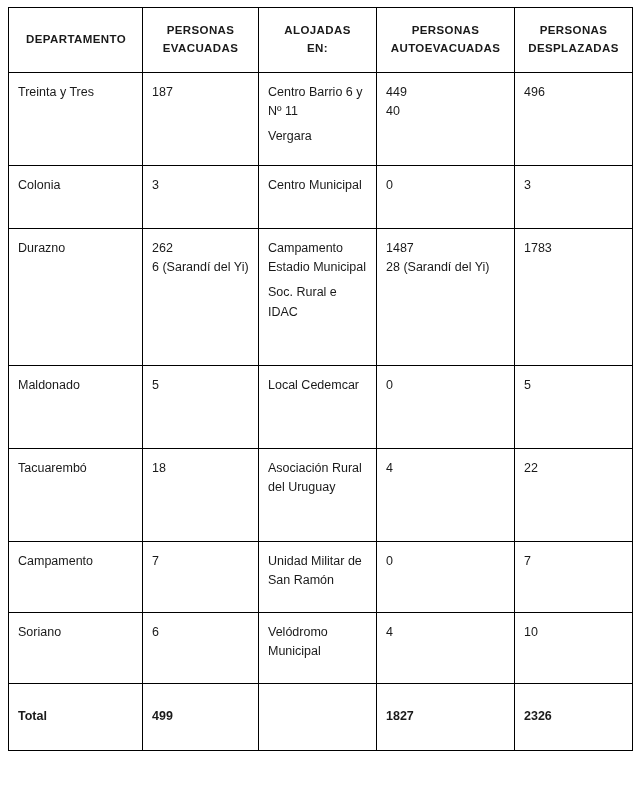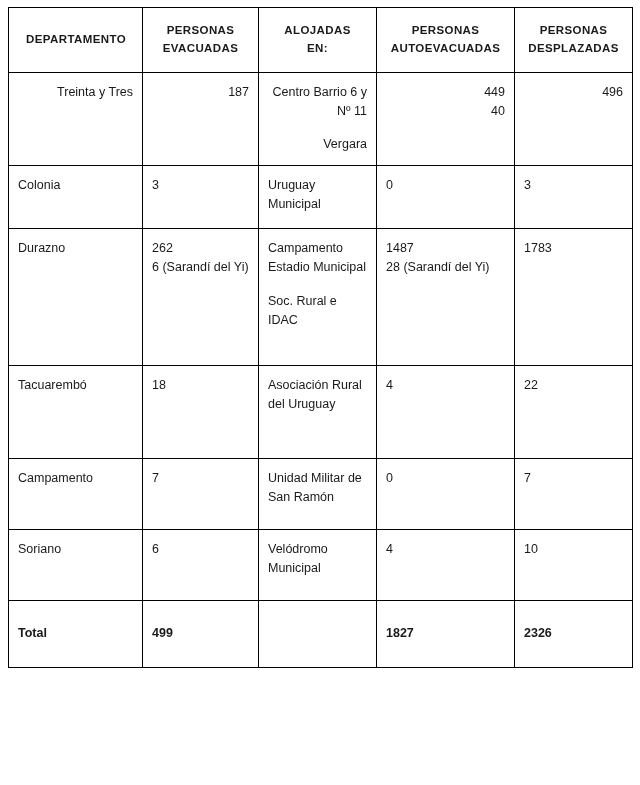--- a/index.html
+++ b/index.html
@@ -61,33 +61,33 @@
   }
   .cell-line {
     display: block;
   }
   .cell-line + .cell-line {
   }
   .place-line {
     display: block;
   }
   .place-line + .place-line {
-    margin-top: 14px;
+    margin-top: 6px;
   }
   tr.row-total td {
     font-weight: bold;
     vertical-align: middle;
     padding-top: 14px;
     padding-bottom: 14px;
   }
   tr.row-total td.dept-cell {
     font-weight: bold;
   }
   
-  tr.r-treinta td { height: 72px; text-align: right; }
+  tr.r-treinta td { height: 72px; }
   tr.r-colonia td { height: 42px; }
   tr.r-durazno td { height: 116px; }
   tr.r-maldonado td { height: 62px; }
   tr.r-tacuarembo td { height: 72px; }
   tr.r-canelones td { height: 50px; }
   tr.r-soriano td { height: 50px; }
   tr.row-total td { height: 38px; }
 </style>
 </head>
 <body>
@@ -147,21 +147,21 @@
       </tr>
 
       <tr class="r-colonia">
         <td class="dept-cell">
           <span>Colonia</span>
         </td>
         <td class="value-cell">
           <span class="cell-line">3</span>
         </td>
         <td class="value-cell">
-          <span class="place-line">Uruguay Municipal</span>
+          <span class="place-line">Centro Municipal</span>
         </td>
         <td class="value-cell">
           <span class="cell-line">0</span>
         </td>
         <td class="value-cell">
           <span class="cell-line">3</span>
         </td>
       </tr>
 
       <tr class="r-durazno">
@@ -178,20 +178,37 @@
         </td>
         <td class="value-cell">
           <span class="cell-line">1487</span>
           <span class="cell-line">28 (Sarandí del Yi)</span>
         </td>
         <td class="value-cell">
           <span class="cell-line">1783</span>
         </td>
       </tr>
 
+      <tr class="r-maldonado">
+        <td class="dept-cell">
+          <span>Maldonado</span>
+        </td>
+        <td class="value-cell">
+          <span class="cell-line">5</span>
+        </td>
+        <td class="value-cell">
+          <span class="place-line">Local Cedemcar</span>
+        </td>
+        <td class="value-cell">
+          <span class="cell-line">0</span>
+        </td>
+        <td class="value-cell">
+          <span class="cell-line">5</span>
+        </td>
+      </tr>
 
       <tr class="r-tacuarembo">
         <td class="dept-cell">
           <span>Tacuarembó</span>
         </td>
         <td class="value-cell">
           <span class="cell-line">18</span>
         </td>
         <td class="value-cell">
           <span class="place-line">Asociación Rural del Uruguay</span>

